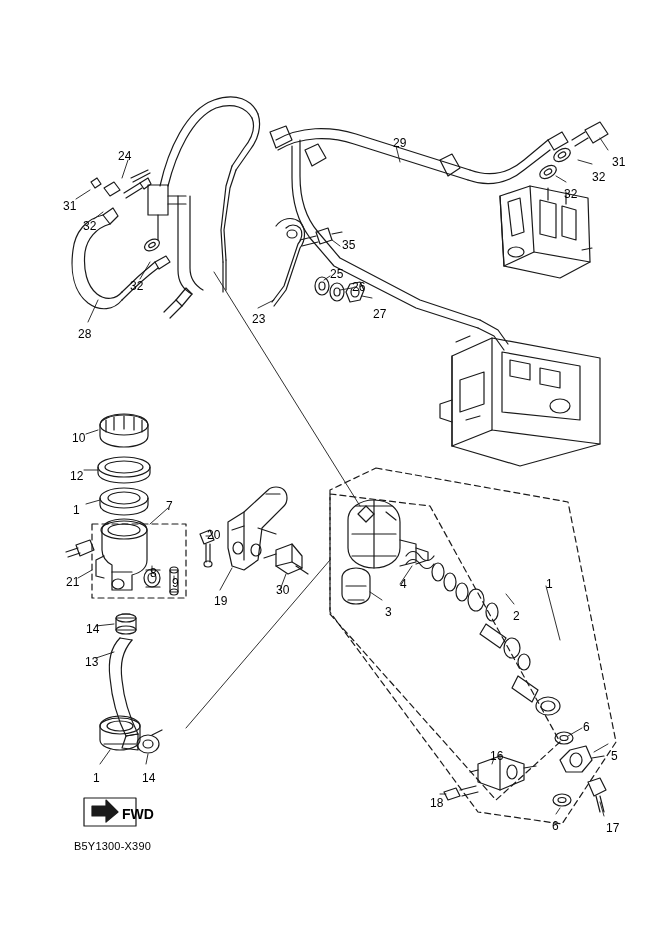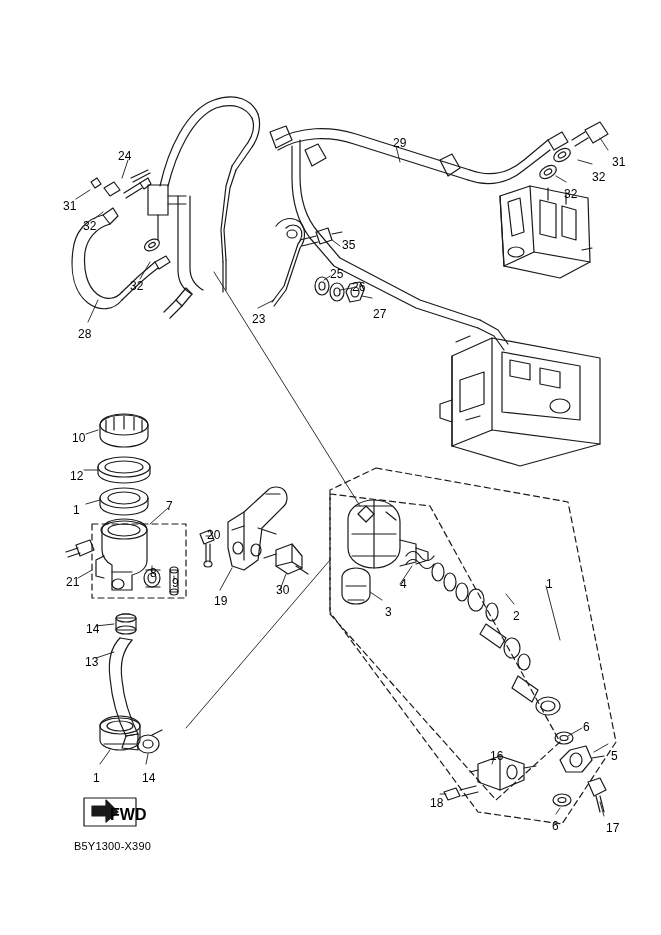--- a/index.html
+++ b/index.html
@@ -36,24 +36,25 @@
     font-family: "Liberation Sans", sans-serif;
     font-size: 11px;
     color: #000000;
     white-space: nowrap;
     letter-spacing: 0.2px;
     text-align: right;
   }
   .fwd-label {
     position: absolute;
     font-family: "Liberation Sans", sans-serif;
-    font-size: 16px;
+    font-size: 14px;
     font-weight: bold;
     color: #000000;
     white-space: nowrap;
+    margin-left: 12px;
   }
 </style>
 </head>
 <body>
 
 <div id="page">
 
   <svg id="diagram-svg" viewBox="0 0 661 935" xmlns="http://www.w3.org/2000/svg">
     <g fill="none" stroke="#1a1a1a" stroke-width="1.2" stroke-linecap="round" stroke-linejoin="round">
 

